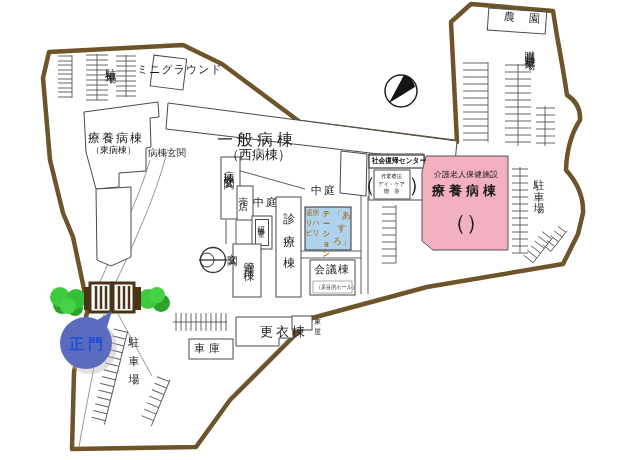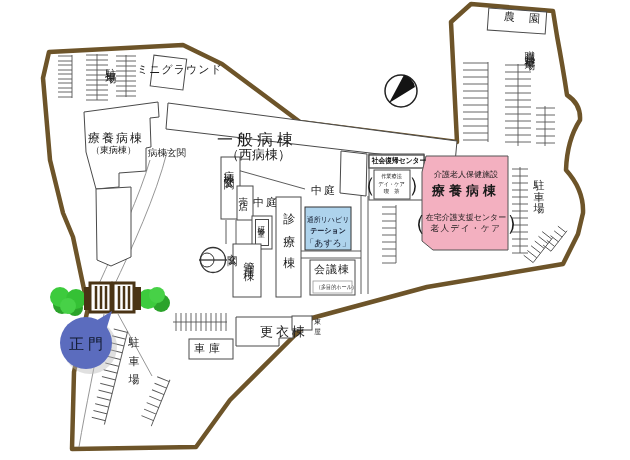--- a/index.html
+++ b/index.html
@@ -130,21 +130,21 @@
 <div class="lbl" style="left:226px;top:147px;font-size:13px;">（西病棟）</div>
 <div class="lbl v" style="left:223px;top:162px;font-size:10.5px;letter-spacing:3px;">病棟玄関</div>
 <div class="lbl v" style="left:238px;top:189px;font-size:9.5px;letter-spacing:4px;">売店</div>
 <div class="lbl" style="left:253px;top:197px;font-size:11px;letter-spacing:2px;">中庭</div>
 <div class="lbl" style="left:311px;top:185px;font-size:11px;letter-spacing:2px;">中庭</div>
 <div class="lbl v" style="left:256px;top:220px;font-size:7.5px;letter-spacing:2px;">研修室</div>
 <div class="lbl v" style="left:282px;top:203px;font-size:12px;letter-spacing:22px;">診療棟</div>
 <div class="lbl v" style="left:226px;top:246px;font-size:10px;letter-spacing:3px;">玄関</div>
 <div class="lbl v" style="left:241px;top:253px;font-size:11px;letter-spacing:4px;">管理棟</div>
 
-<div class="box ctr" style="left:305px;top:208px;width:46px;height:48px;display:flex;flex-direction:column;justify-content:center;color:#0f172a;">
+<div class="box ctr" style="left:305px;top:208px;width:46px;height:42px;display:flex;flex-direction:row;justify-content:center;color:#a16207;">
   <div style="font-size:7px;">通所リハビリ</div>
   <div style="font-size:7px;margin-top:1px;font-weight:bold;">テーション</div>
   <div style="font-size:9px;margin-top:1px;">「あすろ」</div>
 </div>
 
 <div class="lbl" style="left:314px;top:264px;font-size:11px;letter-spacing:1px;">会議棟</div>
 <div class="box ctr" style="left:313px;top:281px;width:39px;height:12px;font-size:6px;line-height:11px;color:#333;transform:scaleX(0.85);transform-origin:center;white-space:nowrap;">（多目的ホール）</div>
 
 <div class="box ctr" style="left:369px;top:155px;width:55px;height:13px;font-size:7.5px;line-height:12px;font-weight:bold;color:#111;transform:scaleX(0.9);transform-origin:center;white-space:nowrap;">社会復帰センター</div>
 <div class="box parenbox" style="left:374px;top:170px;width:36px;height:29px;">
@@ -155,29 +155,25 @@
     <div style="font-size:6.5px;white-space:nowrap;">喫　茶</div>
   </div>
   <span class="bp" style="font-size:21px;">）</span>
 </div>
 
 <div class="box ctr" style="left:422px;top:169px;width:88px;color:#1a1a1a;">
   <div style="font-size:8px;">介護老人保健施設</div>
   <div style="font-size:13px;font-weight:bold;letter-spacing:4px;margin-top:2px;">療養病棟</div>
   <div class="parenbox" style="margin-top:8px;">
     <span class="bp" style="font-size:22px;">（</span>
-    <div>
-      <div style="font-size:8px;white-space:nowrap;">在宅介護支援センター</div>
-      <div style="font-size:8.5px;letter-spacing:1.5px;white-space:nowrap;">老人デイ・ケア</div>
-    </div>
     <span class="bp" style="font-size:22px;">）</span>
   </div>
 </div>
 
 <div class="lbl v" style="left:531px;top:170px;font-size:11px;letter-spacing:12px;">駐車場</div>
 
 <div class="lbl" style="left:241px;top:324px;font-size:13px;letter-spacing:3px;margin-left:19px;">更衣棟</div>
 <div class="box ctr" style="left:292px;top:317px;width:20px;font-size:7px;color:#1a1a1a;padding-left:22px;">東屋</div>
 <div class="lbl" style="left:194px;top:343px;font-size:11px;letter-spacing:4px;">車庫</div>
 <div class="lbl v" style="left:126px;top:327px;font-size:11px;letter-spacing:19px;">駐車場</div>
-<div class="box ctr" style="left:63px;top:335px;width:46px;font-size:15px;font-weight:normal;letter-spacing:4px;text-indent:4px;color:#0f172a;">正門</div>
+<div class="box ctr" style="left:63px;top:335px;width:46px;font-size:15px;font-weight:bold;letter-spacing:4px;text-indent:4px;color:#1d4ed8;">正門</div>
 
 </div>
 
 </body></html>

